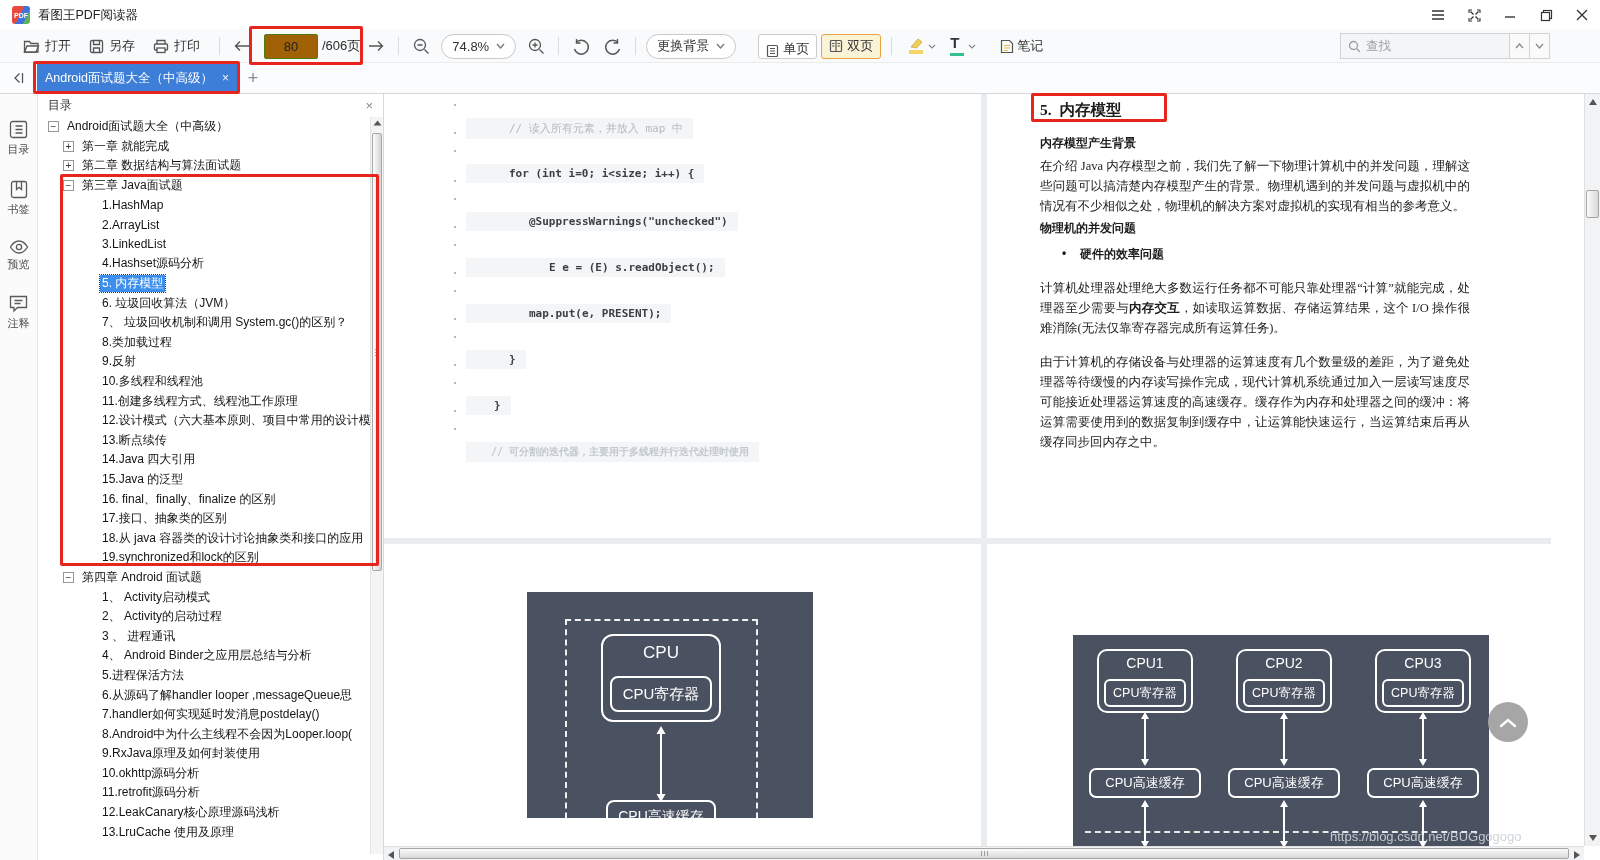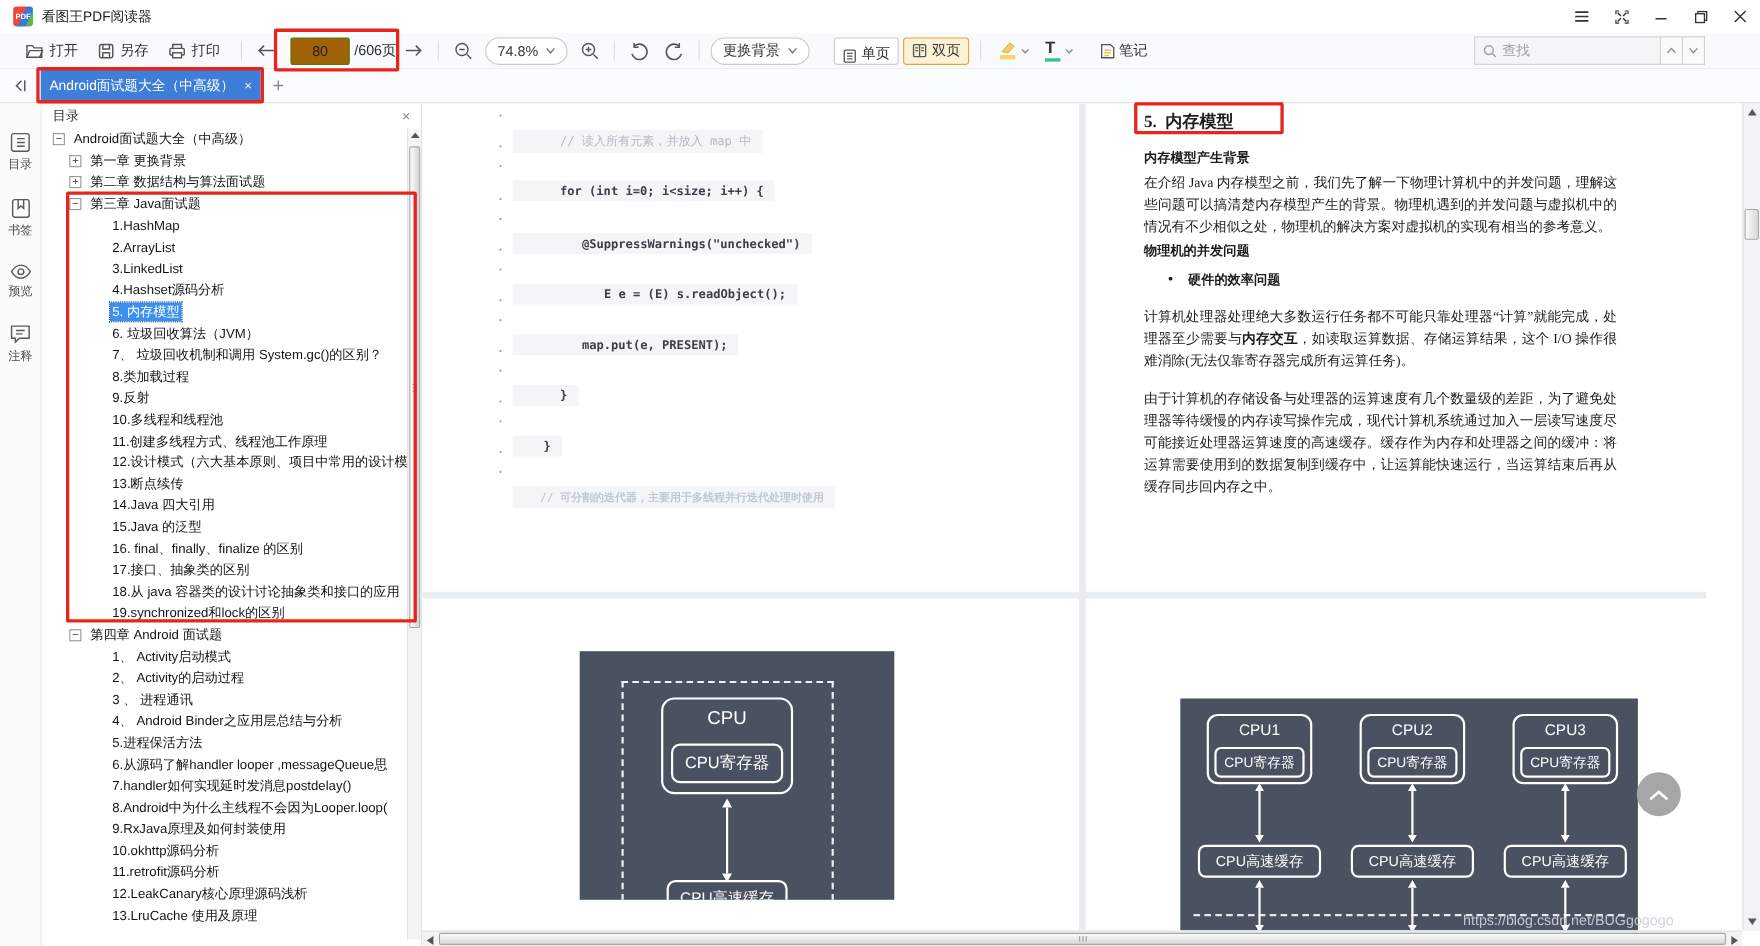--- a/index.html
+++ b/index.html
@@ -402,21 +402,21 @@
       <span>目录</span>
       <span class="toc-close">×</span>
     </div>
     <div class="toc-tree" id="toc-tree">
         <div class="toc-item lvl0">
           <span class="toggle">−</span>
           <span class="label">Android面试题大全（中高级）</span>
         </div>
         <div class="toc-item lvl1">
           <span class="toggle">+</span>
-          <span class="label">第一章 更换背景</span>
+          <span class="label">第一章 就能完成</span>
         </div>
         <div class="toc-item lvl1">
           <span class="toggle">+</span>
           <span class="label">第二章 数据结构与算法面试题</span>
         </div>
         <div class="toc-item lvl1">
           <span class="toggle">−</span>
           <span class="label">第三章 Java面试题</span>
         </div>
         <div class="toc-item lvl2">

